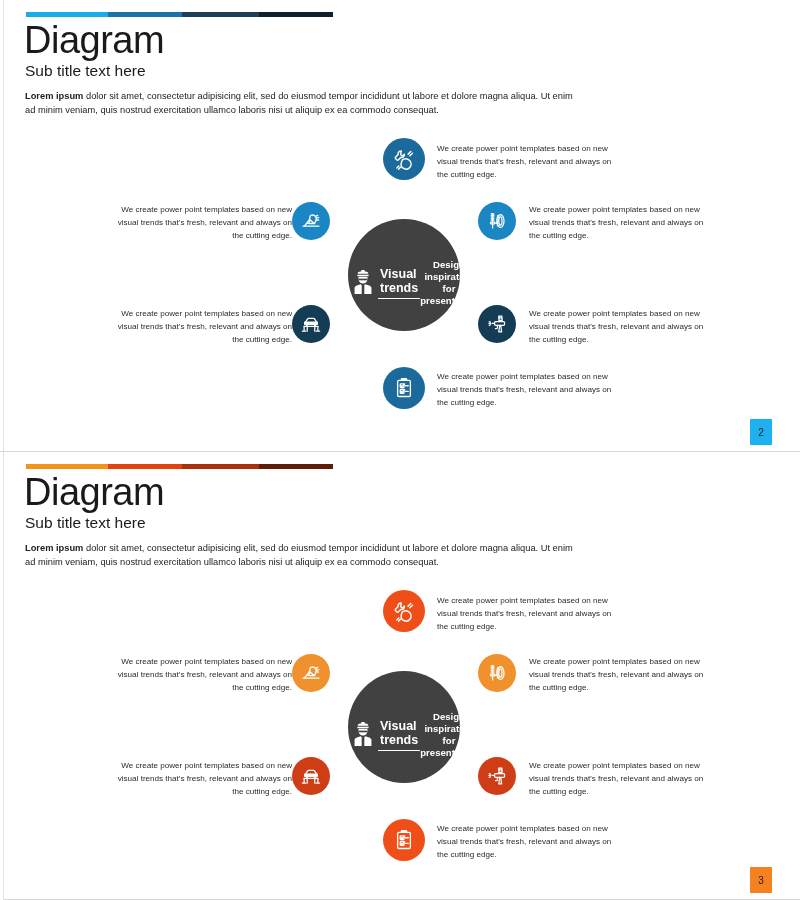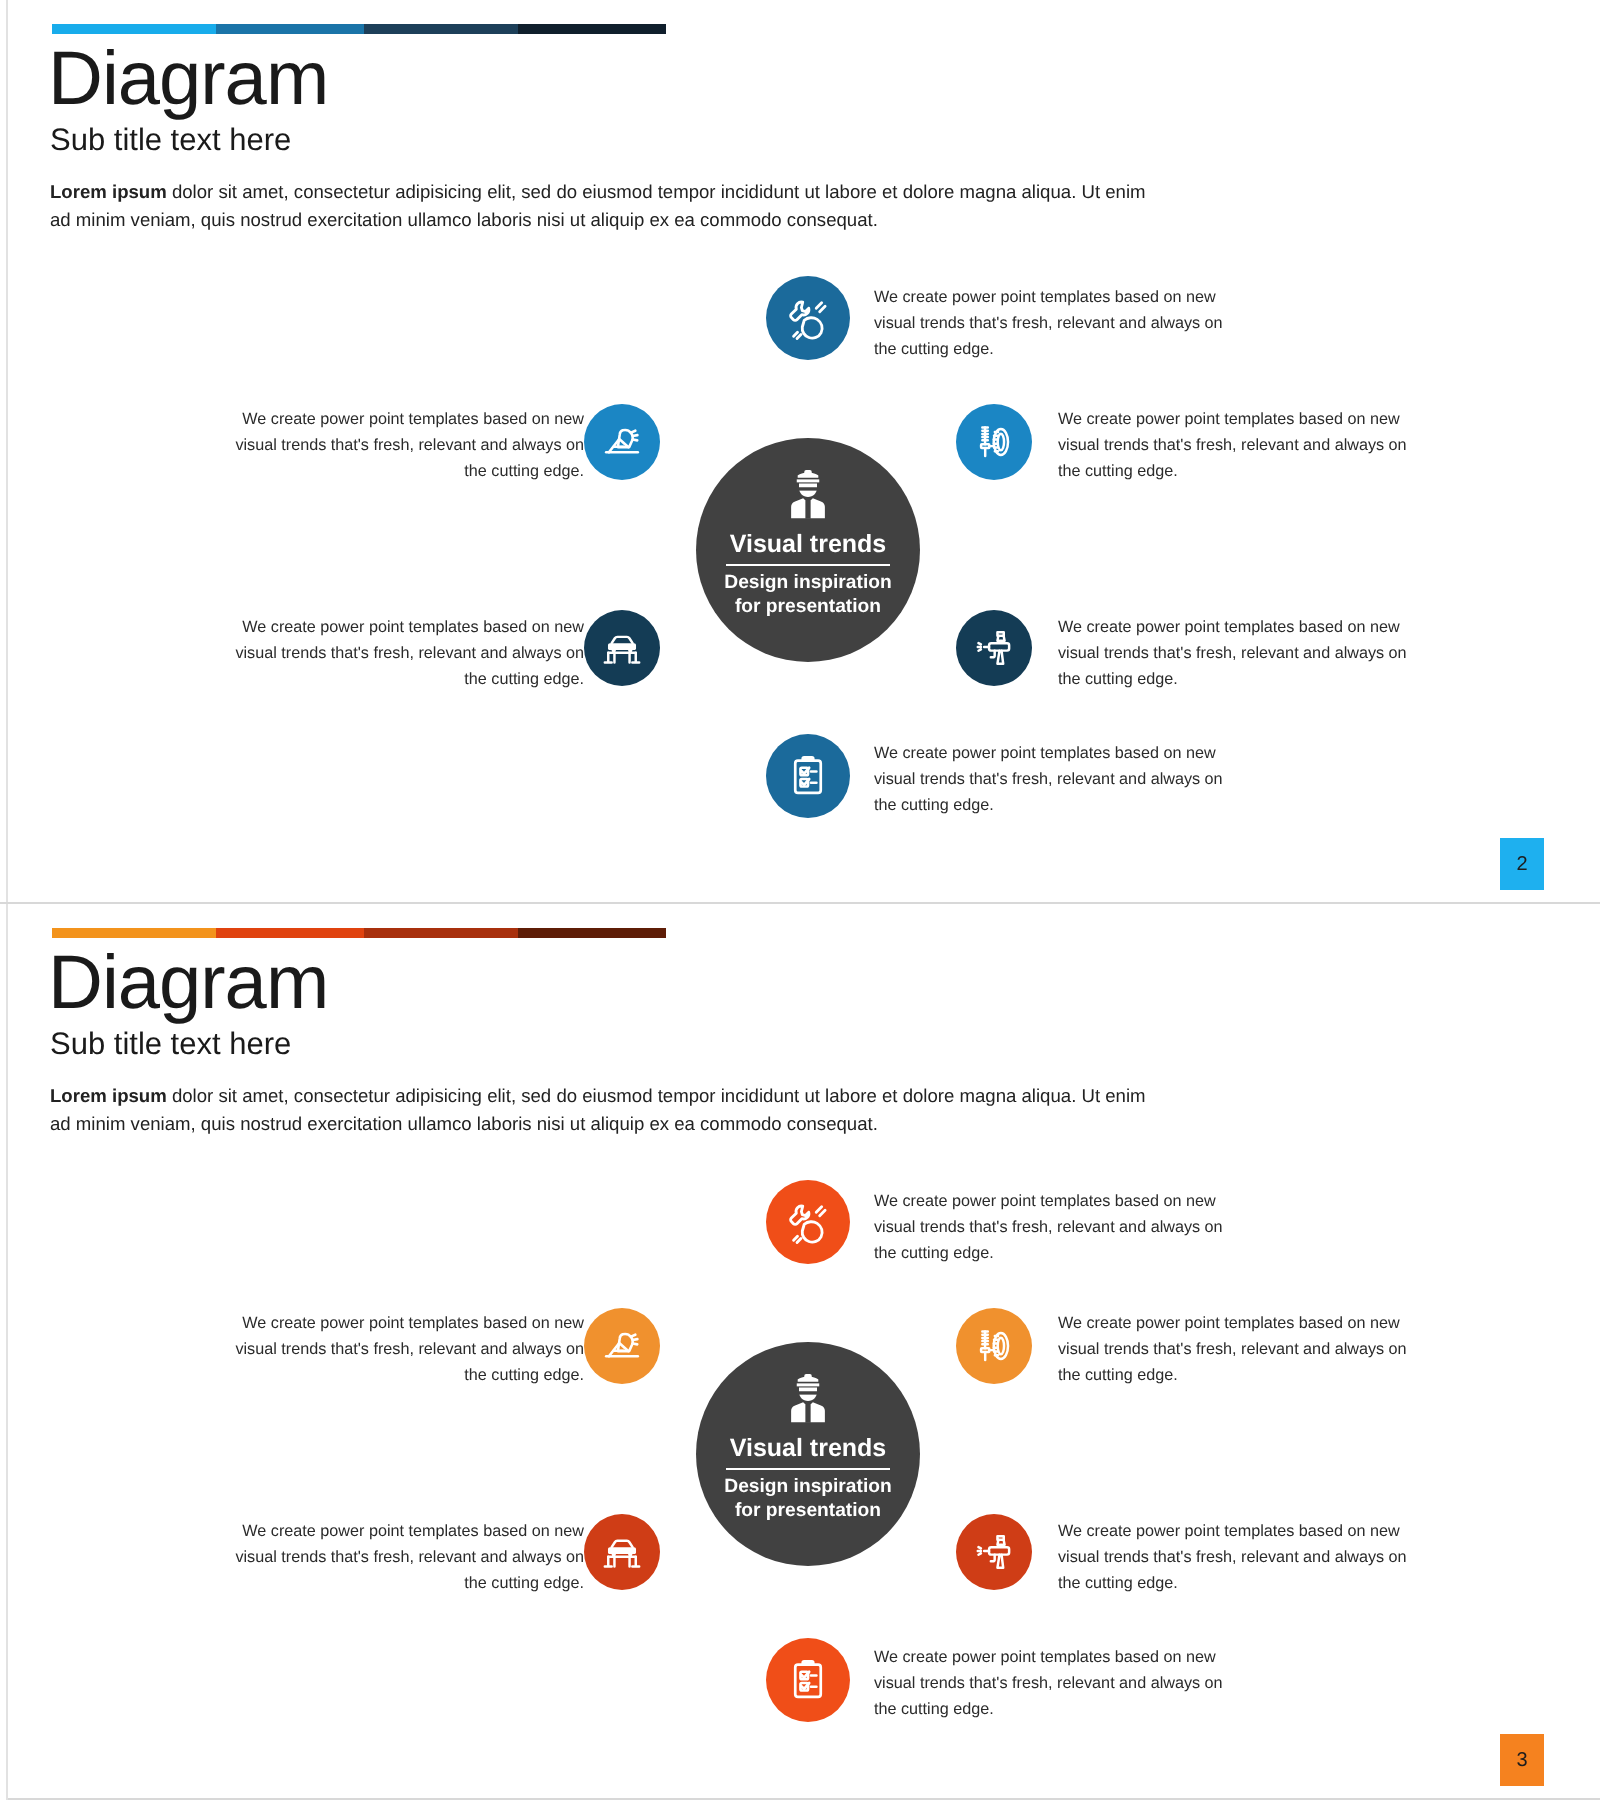--- a/index.html
+++ b/index.html
@@ -65,21 +65,21 @@
 
   
   .diagram { position: absolute; left: 0; top: 0; width: 800px; height: 100%; }
 
   .center-circle {
     position: absolute;
     left: 344px; top: 219px;
     width: 112px; height: 112px;
     border-radius: 50%;
     background: #414141;
-    display: flex; flex-direction: column;
+    display: flex; flex-direction: row;
     align-items: center; justify-content: flex-start;
     padding-top: 13px;
   }
   .center-circle .worker-icon { width: 30px; height: 30px; display: block; }
   .center-title {
     margin-top: 4px;
     font-size: 12.5px; font-weight: 700; color: #ffffff;
     border-bottom: 1px solid #ffffff;
     padding: 0 2px 2px 2px; line-height: 1.1;
   }

